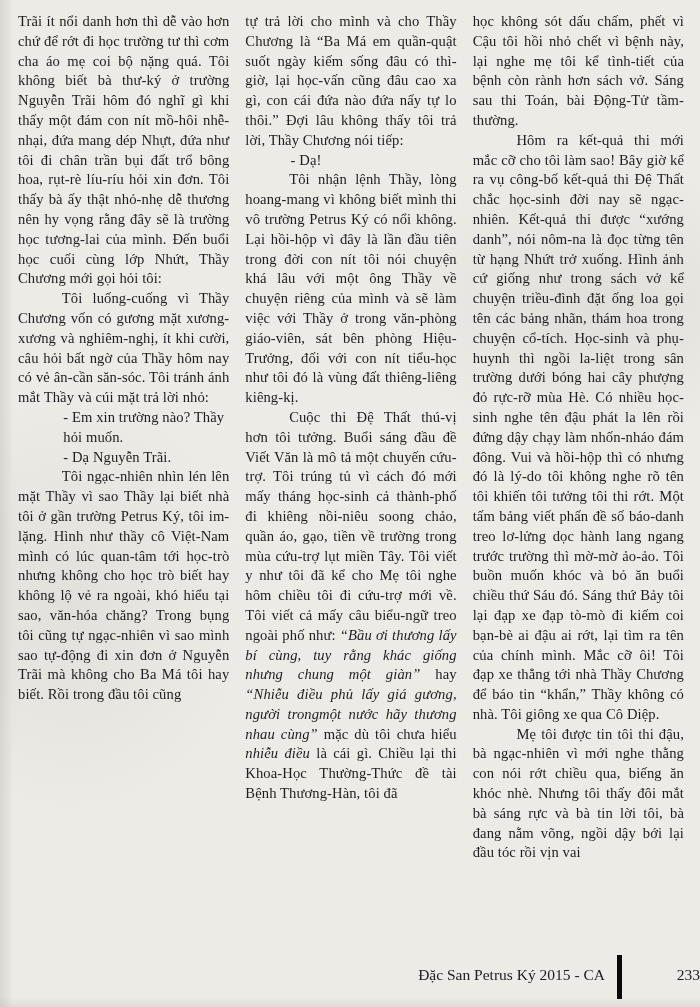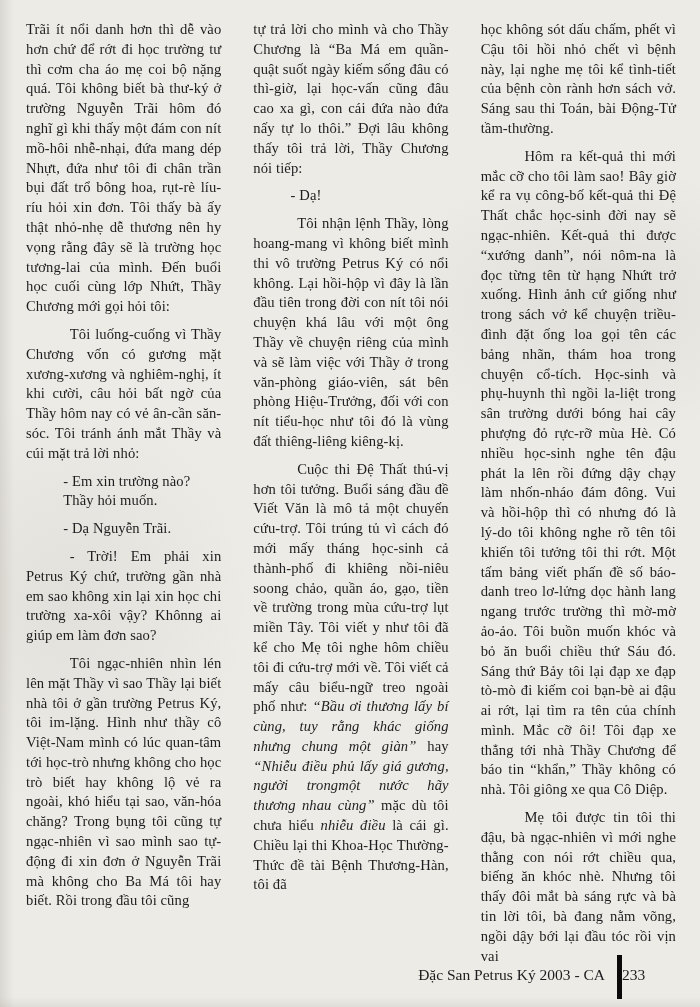--- a/index.html
+++ b/index.html
@@ -25,21 +25,21 @@
     grid-template-columns: repeat(3, 1fr);
     column-gap: 16px;
     padding: 12px 16px 0 18px;
   }
   .col {
     font-size: 14.6px;
     line-height: 19.8px;
     text-align: justify;
     letter-spacing: 0.1px;
   }
-  .pg { margin: 8px; font-family: Liberation Serif, serif; }
+  .pg { margin: 0; font-family: Liberation Serif, serif; }
   .pg.para { text-indent: 3em; }
   .pg.cont { text-indent: 0; }
   .pg.dialog {
     margin-left: 3.1em;
     text-indent: 0;
     text-align: left;
   }
   .pg i { font-style: italic; }
   .footer {
     position: absolute;
@@ -52,46 +52,45 @@
   .footer .journal { padding-bottom: 4px; }
   .footer .bar {
     display: inline-block;
     width: 5px;
     height: 44px;
     background: #0a0a0a;
     margin-left: 12px;
   }
   .footer .pagenum {
     width: 78px;
-    text-align: left;
+    text-align: right;
     padding-bottom: 4px;
   }
 </style>
 </head>
 <body>
 
 <div class="columns">
   <div class="col">
       <p class="pg cont"><span>Trãi ít nổi danh hơn thì dễ vào hơn chứ để rớt đi học trường tư thì cơm cha áo mẹ coi bộ nặng quá.  Tôi không biết bà thư-ký ở trường Nguyễn Trãi hôm đó nghĩ gì khi thấy một đám con nít mồ-hôi nhễ-nhại, đứa mang dép Nhựt, đứa như tôi đi chân trần bụi đất trổ bông hoa, rụt-rè líu-ríu hỏi xin đơn.  Tôi thấy bà ấy thật nhỏ-nhẹ dễ thương nên hy vọng rằng đây sẽ là trường học tương-lai của mình.  Đến buổi học cuối cùng lớp Nhứt, Thầy Chương mới gọi hỏi tôi:</span></p>
       <p class="pg para"><span>Tôi luống-cuống vì Thầy Chương vốn có gương mặt xương-xương và nghiêm-nghị, ít khi cười, câu hỏi bất ngờ của Thầy hôm nay có vẻ ân-cần săn-sóc. Tôi tránh ánh mắt Thầy và cúi mặt trả lời nhỏ:</span></p>
       <p class="pg dialog"><span>- Em xin trường nào? Thầy hỏi muốn.</span></p>
       <p class="pg dialog"><span>- Dạ Nguyễn Trãi.</span></p>
-      <p class="pg para"><span>- Trời! Em phải xin Petrus Ký chứ, trường gần nhà em sao không xin lại xin học chi trường xa-xôi vậy? Khônng ai giúp em làm đơn sao?</span></p>
       <p class="pg para"><span>Tôi ngạc-nhiên nhìn lén lên mặt Thầy vì sao Thầy lại biết nhà tôi ở gần trường Petrus Ký, tôi im-lặng.  Hình như thầy cô Việt-Nam mình có lúc quan-tâm tới học-trò nhưng không cho học trò biết hay không lộ vẻ ra ngoài, khó hiểu tại sao, văn-hóa chăng? Trong bụng tôi cũng tự ngạc-nhiên vì sao mình sao tự-động đi xin đơn ở Nguyễn Trãi mà không cho Ba Má tôi hay biết. Rồi trong đầu tôi cũng</span></p>
     </div>
   <div class="col">
       <p class="pg cont"><span>tự trả lời cho mình và cho Thầy Chương là  “Ba Má em quần-quật suốt ngày kiếm sống đâu có thì-giờ, lại học-vấn cũng đâu cao xa gì, con cái đứa nào đứa nấy tự lo thôi.”  Đợi lâu không thấy tôi trả lời, Thầy Chương nói tiếp:</span></p>
       <p class="pg dialog"><span>- Dạ!</span></p>
       <p class="pg para"><span>Tôi nhận lệnh Thầy, lòng hoang-mang vì không biết mình thi vô trường Petrus Ký có nổi không. Lại hồi-hộp vì đây là lần đầu tiên trong đời con nít tôi nói chuyện khá lâu với một ông Thầy về chuyện riêng của mình và sẽ làm việc với Thầy ở trong văn-phòng giáo-viên, sát bên phòng Hiệu-Trưởng, đối với con nít tiểu-học như tôi đó là vùng đất thiêng-liêng kiêng-kị.</span></p>
       <p class="pg para"><span>Cuộc thi Đệ Thất thú-vị hơn tôi tưởng.  Buổi sáng đầu đề Viết Văn là mô tả một chuyến cứu-trợ.  Tôi trúng tủ vì cách đó mới mấy tháng học-sinh cả thành-phố đi khiêng nồi-niêu soong chảo, quần áo, gạo, tiền về trường trong mùa cứu-trợ lụt miền Tây.  Tôi viết y như tôi đã kể cho Mẹ tôi nghe hôm chiều tôi đi cứu-trợ mới về.  Tôi viết cả mấy câu biểu-ngữ treo ngoài phố như: </span><i>“Bầu ơi thương lấy bí cùng, tuy rằng khác giống nhưng chung một giàn”</i><span> hay </span><i>“Nhiễu điều phủ lấy giá gương, người trongmột nước hãy thương nhau cùng”</i><span> mặc dù tôi chưa hiểu </span><i>nhiễu điều</i><span> là cái gì.  Chiều lại thi Khoa-Học Thường-Thức đề tài Bệnh Thương-Hàn, tôi đã</span></p>
     </div>
   <div class="col">
       <p class="pg cont"><span>học không sót dấu chấm, phết vì Cậu tôi hồi nhỏ chết vì bệnh này, lại nghe mẹ tôi kể tình-tiết của bệnh còn rành hơn sách vở. Sáng sau thi Toán, bài Động-Tử tầm-thường.</span></p>
       <p class="pg para"><span>Hôm ra kết-quả thi mới mắc cỡ cho tôi làm sao!  Bây giờ kể ra vụ công-bố kết-quả thi Đệ Thất chắc học-sinh đời nay sẽ ngạc-nhiên.  Kết-quả thi được “xướng danh”, nói nôm-na là đọc từng tên từ hạng Nhứt trở xuống.  Hình ảnh cứ giống như trong sách vở kể chuyện triều-đình đặt ống loa gọi tên các bảng nhãn, thám hoa trong chuyện cổ-tích.  Học-sinh và phụ-huynh thì ngồi la-liệt trong sân trường dưới bóng hai cây phượng đỏ rực-rỡ mùa Hè.  Có nhiều học-sinh nghe tên đậu phát la lên rồi đứng dậy chạy làm nhốn-nháo đám đông.  Vui và hồi-hộp thì có nhưng đó là lý-do tôi không nghe rõ tên tôi khiến tôi tưởng tôi thi rớt.  Một tấm bảng viết phấn đề số báo-danh treo lơ-lửng dọc hành lang ngang trước trường thì mờ-mờ ảo-ảo.  Tôi buồn muốn khóc và bỏ ăn buổi chiều thứ Sáu đó. Sáng thứ Bảy tôi lại đạp xe đạp tò-mò đi kiếm coi bạn-bè ai đậu ai rớt, lại tìm ra tên của chính mình.  Mắc cỡ ôi!  Tôi đạp xe thẳng tới nhà Thầy Chương để báo tin “khẩn,” Thầy không có nhà. Tôi giông xe qua Cô Diệp.</span></p>
       <p class="pg para"><span>Mẹ tôi được tin tôi thi đậu, bà ngạc-nhiên vì mới nghe thằng con nói rớt chiều qua, biếng ăn khóc nhè.  Nhưng tôi thấy đôi mắt bà sáng rực và bà tin lời tôi, bà đang nằm võng, ngồi dậy bới lại đầu tóc rồi vịn vai</span></p>
     </div>
 </div>
 
 <div class="footer">
-  <span class="journal">Đặc San Petrus Ký 2003 - CA</span>
+  <span class="journal">Đặc San Petrus Ký 2015 - CA</span>
   <span class="bar"></span>
   <span class="pagenum">233</span>
 </div>
 
 </body></html>

